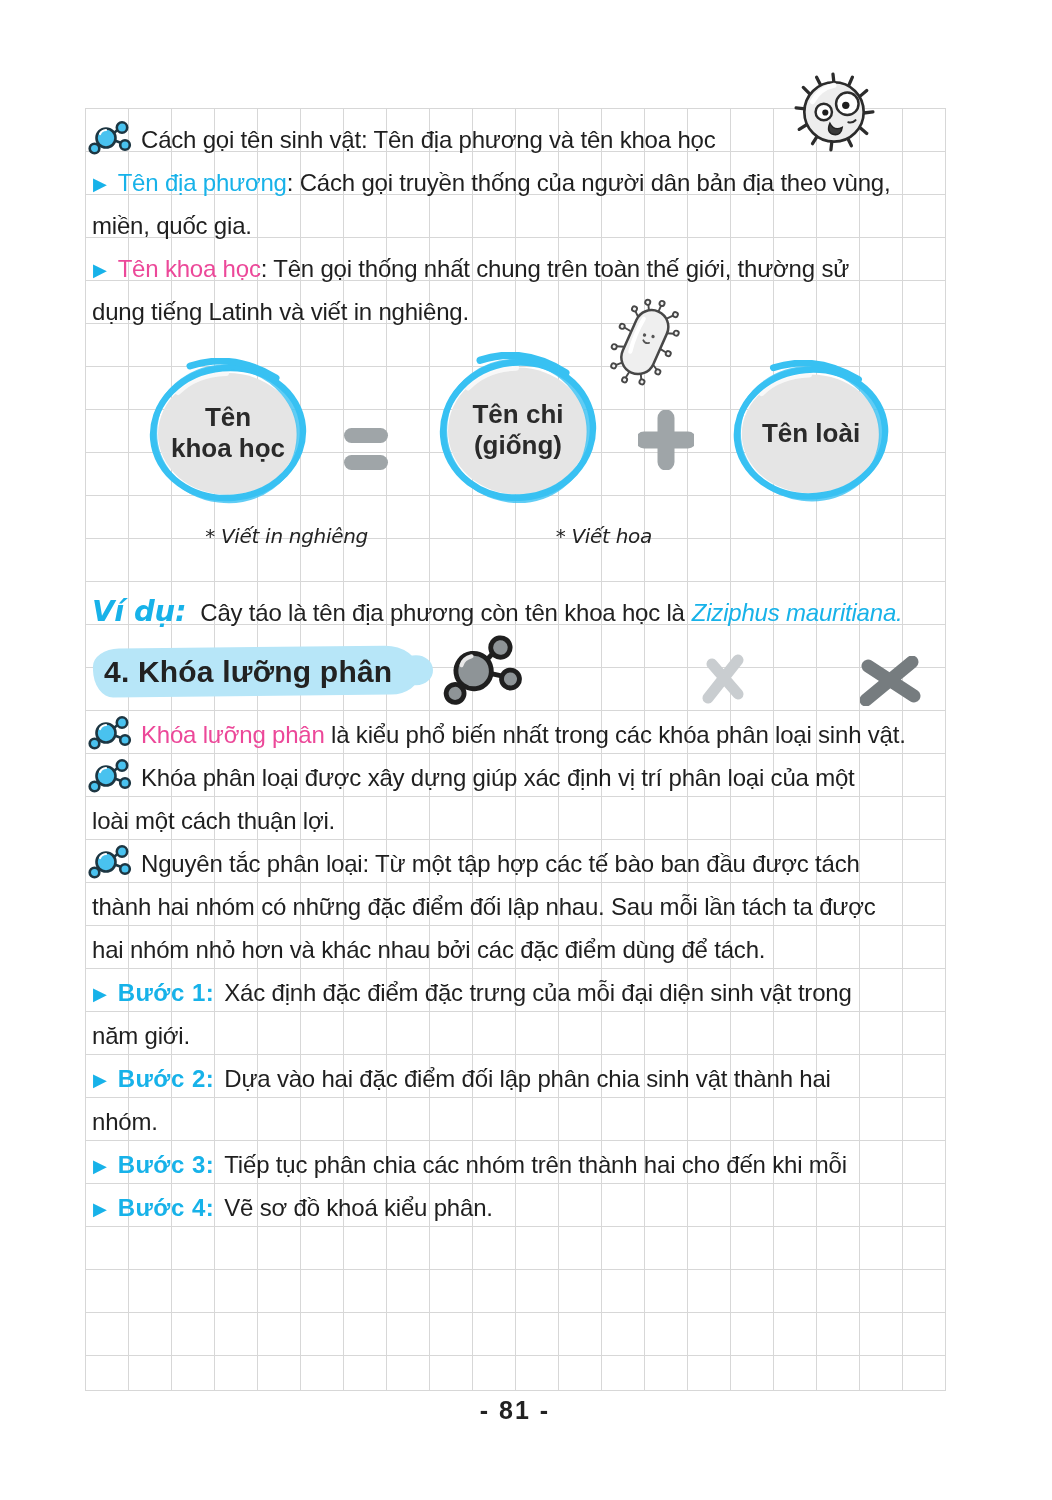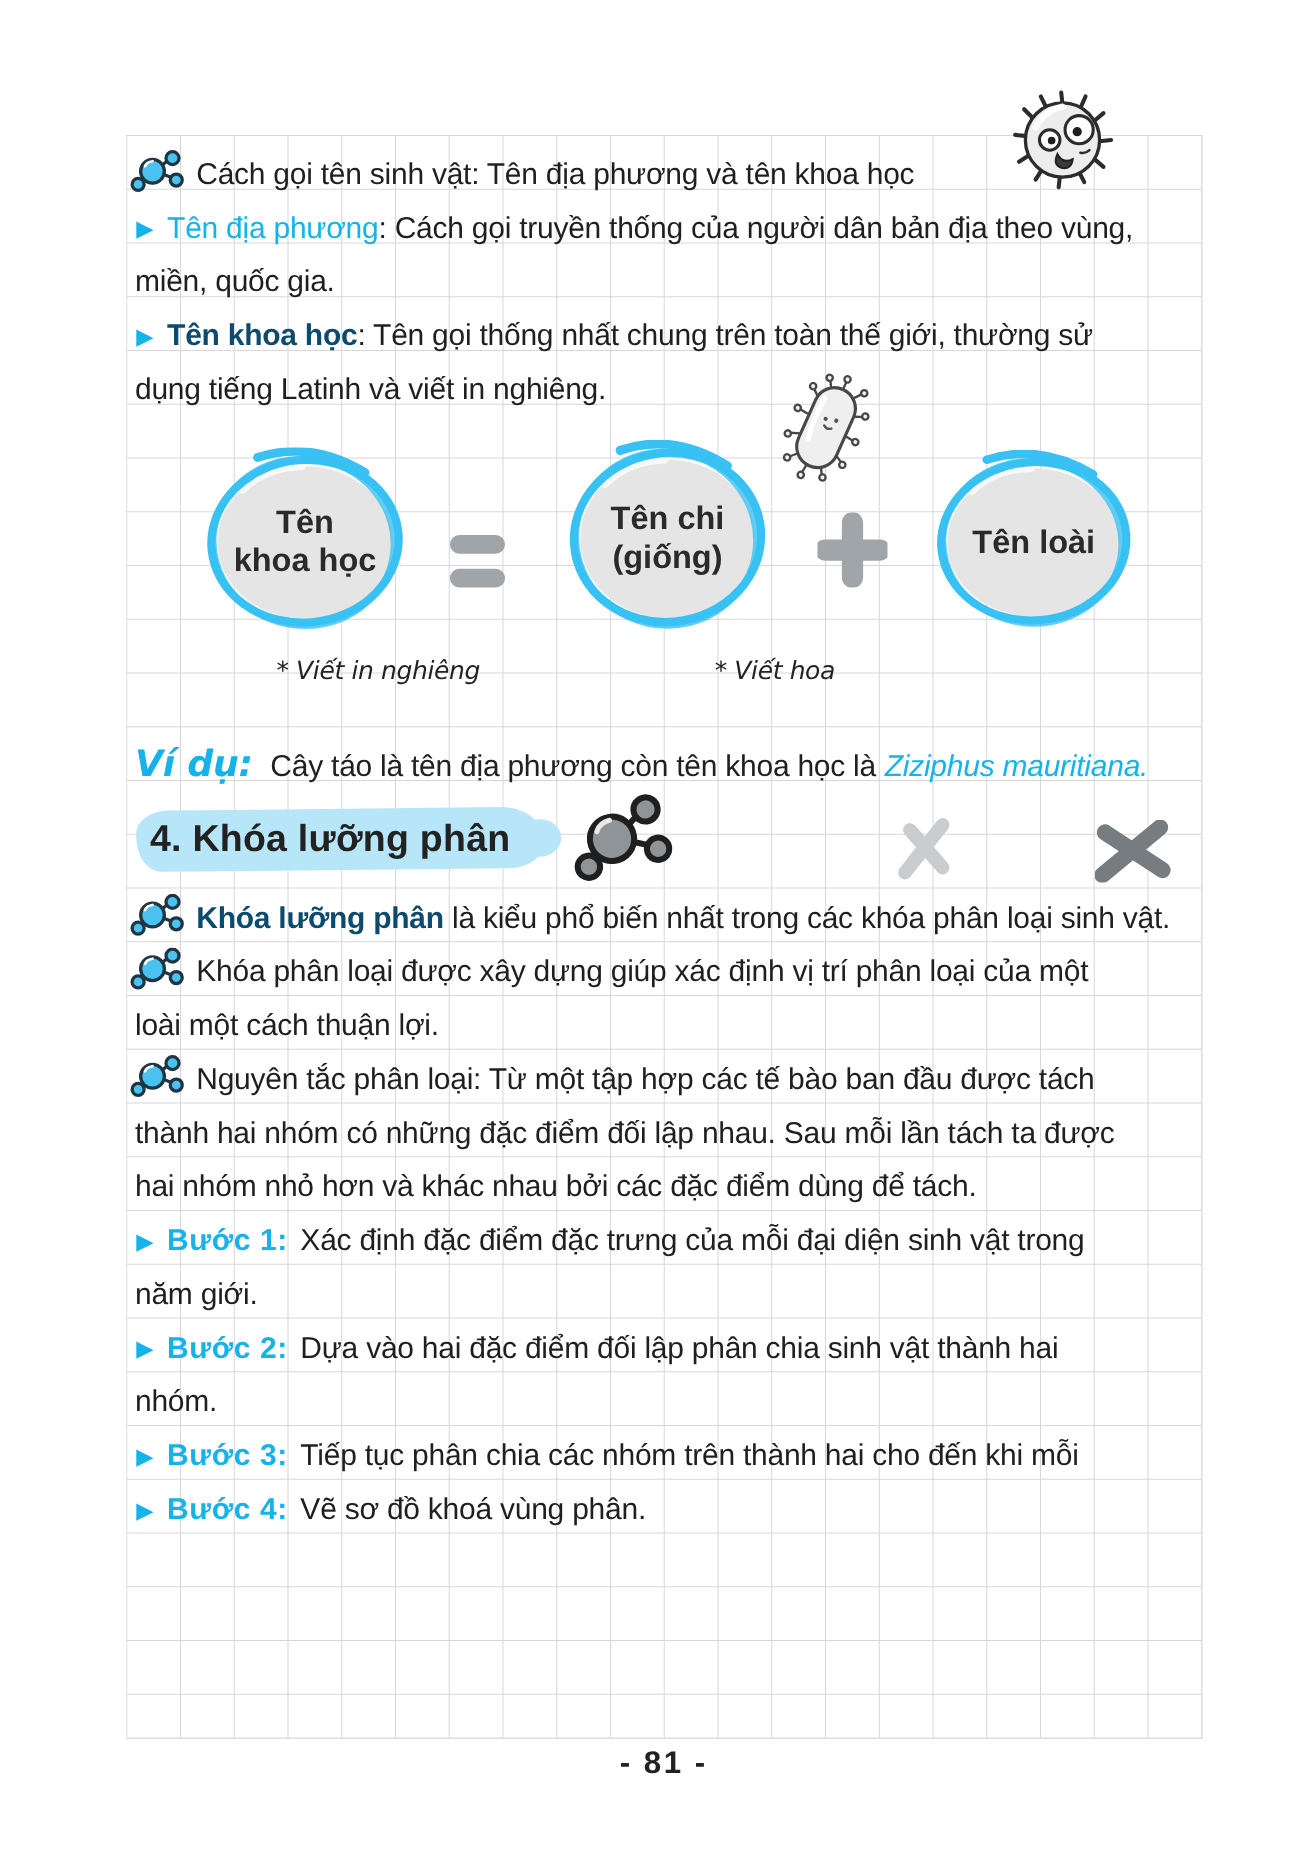--- a/index.html
+++ b/index.html
@@ -1,27 +1,27 @@
 <!DOCTYPE html>
 <html><head>
 <meta charset="utf-8">
 <style>
   html,body{margin:0;padding:0;background:#fff;}
   .page{position:relative;width:983px;height:1500px;background:#ffffff;overflow:hidden;
-        font-family:"Liberation Sans","DejaVu Sans",sans-serif;color:#212121;margin-left:16px;}
+        font-family:"Liberation Sans","DejaVu Sans",sans-serif;color:#212121;}
   .grid{position:absolute;left:85px;top:108px;width:860px;height:1282px;
         background-image:linear-gradient(to right,#d7d7d7 1px,transparent 1px),
                          linear-gradient(to bottom,#d7d7d7 1px,transparent 1px);
         background-size:43px 43px;
         border-right:1px solid #d7d7d7;border-bottom:1px solid #d7d7d7;}
   .block{position:absolute;left:88px;width:872px;}
   .tline{white-space:nowrap;height:43px;line-height:43px;font-size:24px;letter-spacing:-0.2px;color:#1f1f1f;}
   .tline .ic{display:inline-block;vertical-align:-7px;margin-right:9px;}
   .tri{color:#17b2e9;font-size:18px;margin-right:11px;vertical-align:1px;}
-  .cyan{color:#0c4a6e;font-weight:bold;}
+  .cyan{color:#ec4899;}
   .steplabel{color:#17b2e9;font-weight:bold;margin-right:10px;letter-spacing:0.5px;}
   .cont{padding-left:4px;}
   
   .node{position:absolute;}
   .node svg{position:absolute;left:0;top:0;}
   .nodelabel{position:absolute;left:0;top:0;width:100%;height:100%;display:flex;flex-direction:column;
              align-items:center;justify-content:center;font-weight:bold;font-size:26px;line-height:31px;color:#2a2a2a;}
   .note{position:absolute;width:280px;text-align:right;font-style:italic;font-size:20px;color:#232323;
         font-family:"DejaVu Sans",sans-serif;letter-spacing:-0.3px;}
   .opicon{position:absolute;}
@@ -257,19 +257,19 @@
     <div class="tline" style="padding-left:5px">
       <span class="tri">▶</span><span class="steplabel">Bước 2:</span><span>Dựa vào hai đặc điểm đối lập phân chia sinh vật thành hai</span>
     </div>
     <div class="tline cont">
       <span>nhóm.</span>
     </div>
     <div class="tline" style="padding-left:5px">
       <span class="tri">▶</span><span class="steplabel">Bước 3:</span><span>Tiếp tục phân chia các nhóm trên thành hai cho đến khi mỗi</span>
     </div>
     <div class="tline" style="padding-left:5px">
-      <span class="tri">▶</span><span class="steplabel">Bước 4:</span><span>Vẽ sơ đồ khoá vùng phân.</span>
+      <span class="tri">▶</span><span class="steplabel">Bước 4:</span><span>Vẽ sơ đồ khoá kiểu phân.</span>
     </div>
   </div>
 
   <div class="footer">- 81 -</div>
 
 </div>
 
 </body></html>

